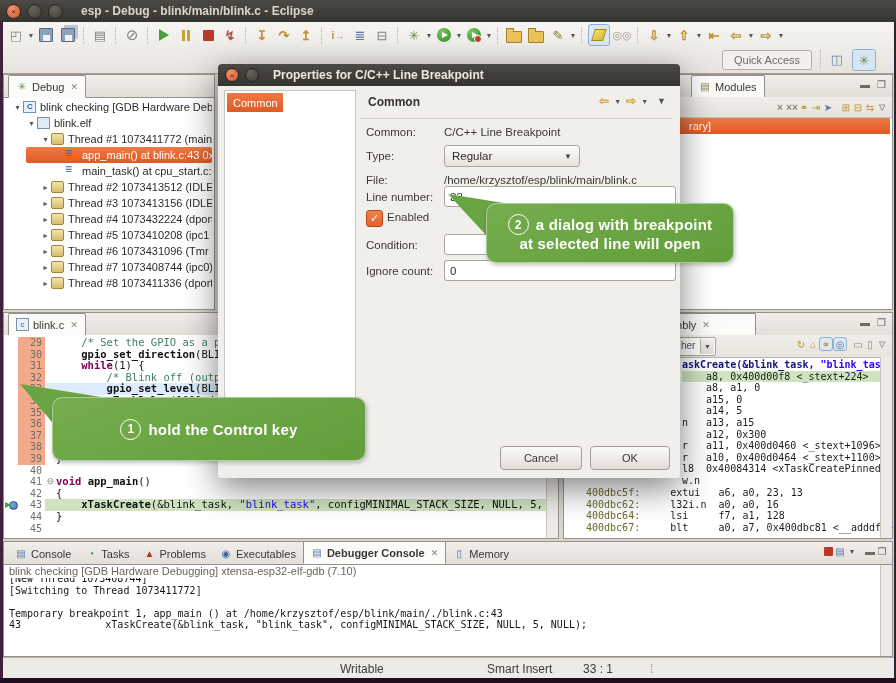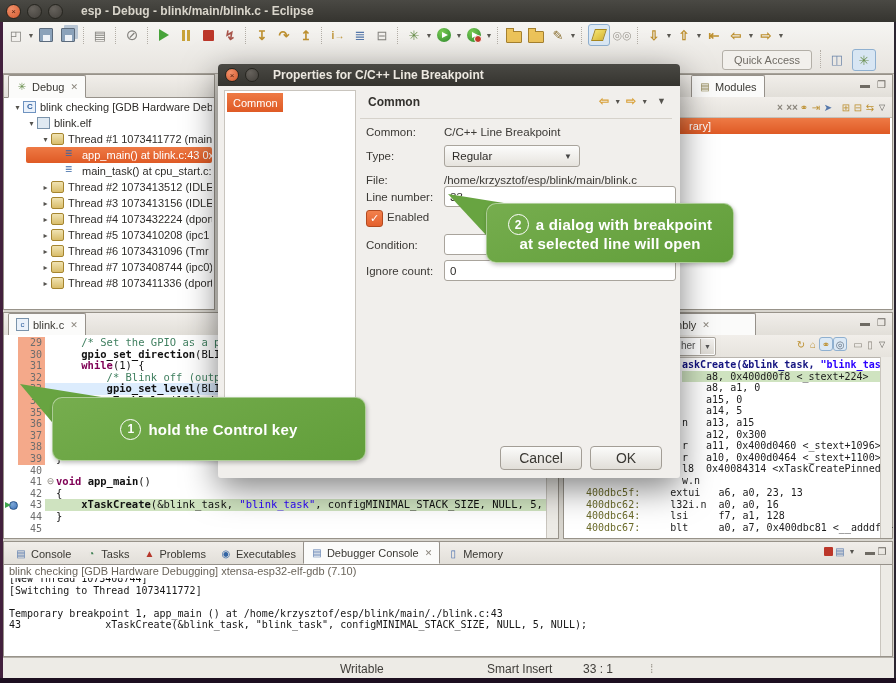--- a/index.html
+++ b/index.html
@@ -134,21 +134,21 @@
   .tin{position:absolute;left:226px;width:232px;height:21px;background:#fff;border:1px solid #a9a49c;border-radius:3px;
      font-size:11.5px;color:#2e2c29;display:flex;align-items:center;padding-left:5px;box-sizing:border-box}
   .combo{position:absolute;left:226px;width:136px;height:22px;background:linear-gradient(#fcfcfb,#e6e3dd);
      border:1px solid #a9a49c;border-radius:3px;font-size:11.5px;color:#2e2c29;display:flex;align-items:center;
      padding-left:7px;box-sizing:border-box}
   .combo .cdd2{position:absolute;right:7px;font-size:8px;color:#444}
   .cb{position:absolute;left:148px;width:15px;height:15px;border-radius:3px;border:1px solid #b34a1f;
      background:linear-gradient(#f2814d,#e4602d);color:#fff;font-size:11px;display:flex;align-items:center;justify-content:center}
   .cblabel{position:absolute;left:169px;font-size:11.5px;color:#3b3935}
   .btn{position:absolute;height:24px;background:linear-gradient(#fbfbfa,#e1ded8);border:1px solid #a39e96;
-     border-radius:4px;font-size:14px;color:#3a3833;display:flex;align-items:center;justify-content:center;box-sizing:border-box}
+     border-radius:4px;font-size:11px;color:#3a3833;display:flex;align-items:center;justify-content:center;box-sizing:border-box}
   
   .callout{position:absolute;z-index:30;background:linear-gradient(160deg,#76ad4e,#619e3a);
      border:1px solid rgba(255,255,255,.45);border-radius:10px;color:#fff;
      display:flex;flex-direction:column;align-items:center;justify-content:center;
      font-size:15px;font-weight:bold;letter-spacing:.2px;box-shadow:1px 2px 4px rgba(0,0,0,.25)}
   .callout .l1{display:flex;align-items:center}
   .cnum{width:19px;height:19px;border:1.4px solid #fff;border-radius:50%;display:inline-flex;align-items:center;
      justify-content:center;font-size:12px;margin-right:7px;flex:none}
   .arrowsvg{position:absolute;z-index:29}
 </style>
@@ -555,21 +555,21 @@
     <div class="tab" style="position:static">
       <span class="mini" style="color:#b5362a">▲</span>
       <span>Problems</span>
     </div>
     <div class="tab" style="position:static">
       <span class="mini" style="color:#3465a4">◉</span>
       <span>Executables</span>
     </div>
     <div class="tab active" style="position:static;height:21px">
       <span class="mini" style="color:#5b7cae">▤</span>
-      <span style="font-weight:normal">Debugger Console</span>
+      <span style="font-weight:bold">Debugger Console</span>
       <span class="closex">✕</span>
     </div>
     <div class="tab" style="position:static">
       <span class="mini" style="color:#4a6fae">▯</span>
       <span>Memory</span>
     </div>
     <span class="conicons">
       <span class="mini">
           <span class="stop" style="width:9px;height:9px"></span>
         </span>
@@ -634,21 +634,21 @@
   <span class="cb" style="top:146px">✓</span>
   <span class="cblabel" style="top:147px">Enabled</span>
 
   <span class="dlabel" style="top:175px">Condition:</span>
   <span class="tin" style="top:170px"></span>
 
   <span class="dlabel" style="top:201px">Ignore count:</span>
   <span class="tin" style="top:196px">0</span>
 
   <span class="btn" style="left:282px;top:382px;width:82px">Cancel</span>
-  <span class="btn" style="left:372px;top:382px;width:72px">OK</span>
+  <span class="btn" style="left:372px;top:382px;width:80px">OK</span>
 </div>
 
 <svg class="arrowsvg" style="left:442px;top:189px" width="92" height="50" viewBox="0 0 92 50">
   <polygon points="6,5 86,18 44,46" fill="#68a441"></polygon>
 </svg>
 <div class="callout" style="left:486px;top:203px;width:246px;height:58px">
   <div class="l1">
     <span class="cnum">2</span>
     <span>a dialog with breakpoint</span>
   </div>

